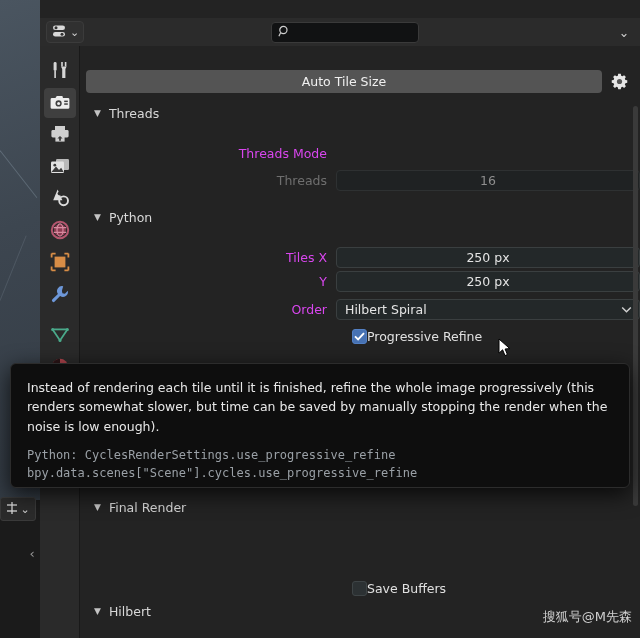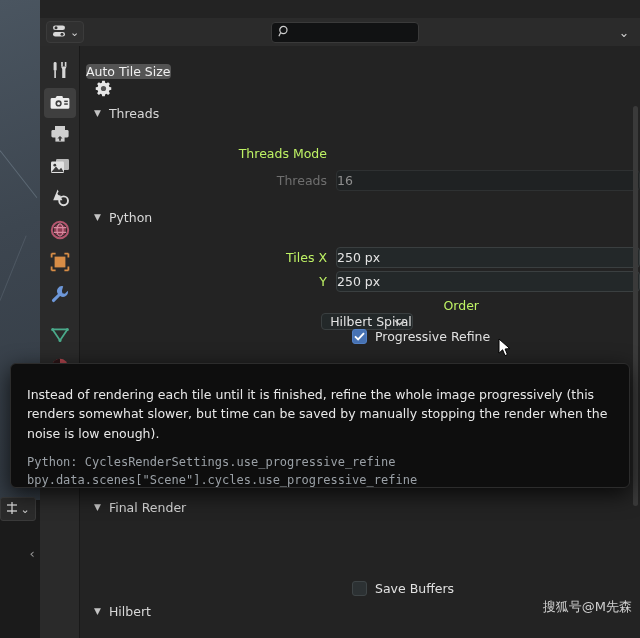--- a/index.html
+++ b/index.html
@@ -111,21 +111,21 @@
   
   #props-content {
     position: absolute; left: 40px; top: 46px; width: 560px; height: 592px;
     background: #232323;
     padding: 0; box-sizing: border-box;
   }
 
   
   #auto-tile-row {
     position: absolute; left: 6px; top: 18px; width: 546px; height: 34px;
-    display: flex; align-items: flex-start; flex-direction: column;
+    display: flex; align-items: center;
   }
   #auto-tile-button {
     flex: 1; height: 23px; background: #545454; border-radius: 4px;
     display: flex; align-items: center; justify-content: center;
     color: #f0f0f0; font-size: 12.5px;
   }
   #auto-tile-gear {
     width: 26px; height: 23px; margin-left: 4px;
     display: flex; align-items: center; justify-content: center;
   }
@@ -138,44 +138,44 @@
   }
   .tri { font-size: 9px; color: #c3c3c3; line-height: 1; }
 
   
   .prop-row {
     position: absolute; left: 14px; width: 546px; height: 22px;
     display: flex; align-items: center;
   }
   .prop-label {
     width: 242px; text-align: right; padding-right: 9px;
-    font-size: 12.5px; color: #bef264; box-sizing: border-box;
+    font-size: 12.5px; color: #d946ef; box-sizing: border-box;
     white-space: nowrap;
   }
   .prop-label.dim { color: #6f6f6f; }
   .field {
     flex: 1; height: 21px; border-radius: 4px;
     background: #232829; border: 1px solid #3a3f40;
     display: flex; align-items: center; box-sizing: border-box;
     position: relative; font-size: 12.5px;
   }
   .field.dim { background: #1f2223; border-color: #2e3132; }
   .field .fv-left { padding-left: 8px; color: #e4e4e4; }
   .field .fv-center {
-    width: 100%; text-align: left; color: #e4e4e4;
+    width: 100%; text-align: center; color: #e4e4e4;
   }
   .field .fv-center.dim { color: #8e8e8e; }
   .field .chev {
     position: absolute; right: 7px; top: 50%; transform: translateY(-50%);
     color: #cfcfcf;
   }
 
   
   .check-row {
-    position: absolute; display: flex; align-items: center; gap: 8px;
+    position: absolute; display: flex; align-items: center; 
   }
   .checkbox {
     width: 15px; height: 15px; border-radius: 3px;
     background: #2c3133; border: 1px solid #3e4446;
     display: flex; align-items: center; justify-content: center;
     box-sizing: border-box;
   }
   .checkbox.checked { background: #4772b3; border-color: #5380c4; }
   .check-label { font-size: 12.5px; color: #e0e0e0; }
 
@@ -185,42 +185,42 @@
     width: 5px; height: 400px; border-radius: 3px;
     background: #3a3a3a;
   }
 
   
   #tooltip {
     position: absolute; left: 10px; top: 363px;
     width: 620px; height: 125px;
     background: #0e0e0e; border: 1px solid #2c2c2c; border-radius: 6px;
     box-shadow: 0 6px 22px rgba(0,0,0,.75);
-    padding: 21px 16px 10px 16px; box-sizing: border-box;
+    padding: 14px 16px 10px 16px; box-sizing: border-box;
     z-index: 50;
   }
   #tooltip-body {
     font-size: 12.5px; line-height: 1.55; color: #e8e8e8;
     margin: 0 0 10px 0;
   }
   .tip-py {
     font-family: "DejaVu Sans Mono", "Liberation Mono", monospace;
     font-size: 12px; color: #9aa0a6; line-height: 1.5;
     white-space: pre;
   }
 
   
   #mouse-cursor {
     position: absolute; left: 498px; top: 338px;
     width: 14px; height: 20px; z-index: 60;
   }
 
   
   #watermark {
-    position: absolute; right: 8px; bottom: 22px;
+    position: absolute; right: 8px; bottom: 12px;
     font-size: 13px; color: #cfcfcf;
     z-index: 70;
     font-family: "DejaVu Sans", sans-serif;
   }
 </style>
 </head>
 <body>
 
 <div id="viewport-strip">
   <div class="vp-line"></div>
@@ -437,21 +437,21 @@
       </div>
     </div>
 
     <div class="prop-row" style="top:224px;">
       <span class="prop-label">Y</span>
       <div class="field">
         <span class="fv-center">250 px</span>
       </div>
     </div>
 
-    <div class="prop-row" style="top:252px;flex-direction:column;">
+    <div class="prop-row" style="top:252px;">
       <span class="prop-label">Order</span>
       <div class="field">
         <span class="fv-left">Hilbert Spiral</span>
         <span class="chev">
           <svg width="11" height="8" viewBox="0 0 11 8">
               <path d="M1.2 2 L5.5 6.2 L9.8 2" fill="none" stroke="#cfcfcf" stroke-width="1.5"></path>
             </svg>
         </span>
       </div>
     </div>

